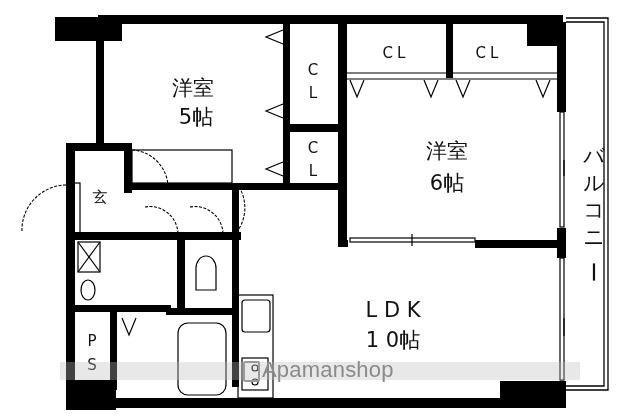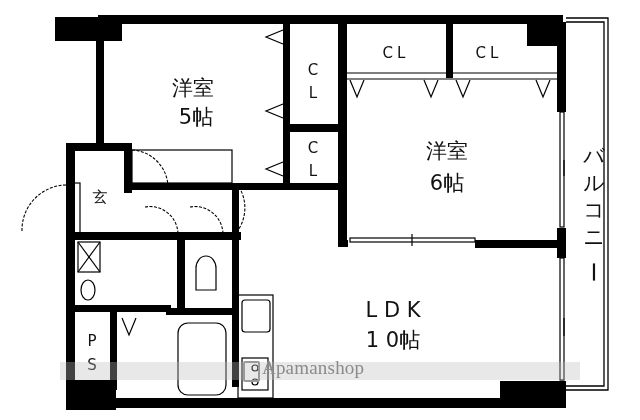--- a/index.html
+++ b/index.html
@@ -3,21 +3,21 @@
 <meta charset="utf-8">
 <style>
   html,body{margin:0;padding:0;background:#ffffff;}
   body{width:640px;height:420px;overflow:hidden;position:relative;font-family:"DejaVu Sans",sans-serif;}
   #plan{position:absolute;left:0;top:0;width:640px;height:420px;}
   .lbl{font-family:"DejaVu Sans",sans-serif;fill:#111;font-weight:normal;}
   .room-lbl{font-size:21px;}
   .cl-lbl{font-size:15px;letter-spacing:4px;}
   .small-lbl{font-size:15px;}
   .wm-band{position:absolute;left:60px;top:362px;width:520px;height:18px;background:rgba(190,190,190,0.35);}
-  .wm-text{position:absolute;left:262px;top:357px;font-family:Liberation Serif, serif;font-size:19px;color:#8a8a8a;letter-spacing:0.2px;}
+  .wm-text{position:absolute;left:262px;top:357px;font-family:Liberation Sans, sans-serif;font-size:22px;color:#8a8a8a;letter-spacing:0.2px;}
   .wm-icon{position:absolute;left:243px;top:361px;width:13px;height:17px;border:2px solid #9a9a9a;border-radius:2px;}
 </style>
 </head>
 <body>
 
 <svg id="plan" viewBox="0 0 640 420" xmlns="http://www.w3.org/2000/svg">
   <g fill="#000">
 
     <rect x="98" y="15" width="465" height="9"></rect>
     <rect x="55" y="17" width="67" height="24"></rect>

